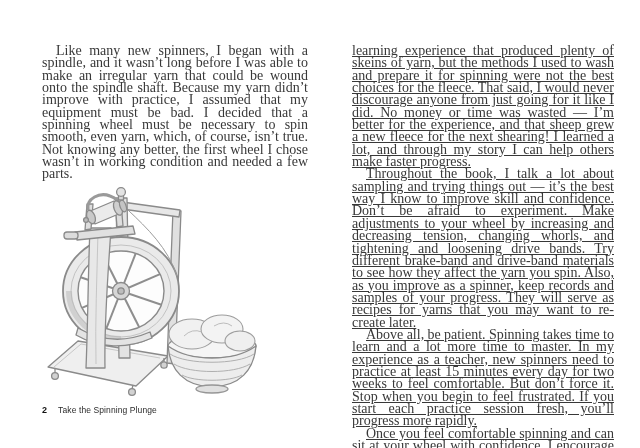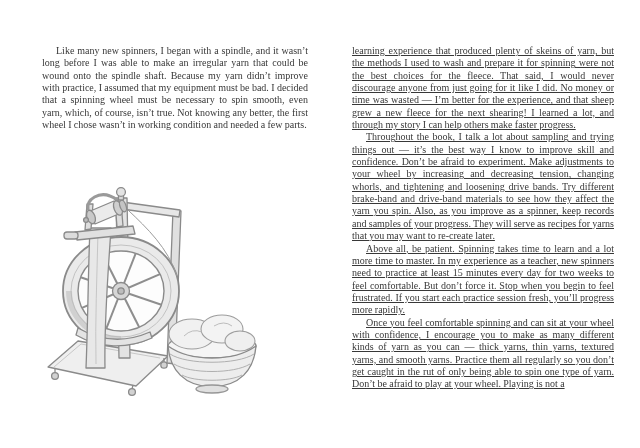--- a/index.html
+++ b/index.html
@@ -13,21 +13,21 @@
   .spread {
     position: relative;
     width: 640px;
     height: 448px;
     background: #ffffff;
   }
   .text-col {
     position: absolute;
     top: 45px;
     font-family: "Liberation Serif", "DejaVu Serif", serif;
-    font-size: 10px;
+    font-size: 14px;
     line-height: 12.35px;
     color: #383838;
     text-align: justify;
     word-spacing: -0.2px;
     hyphens: auto;
     -webkit-hyphens: auto;
   }
   .text-col-left  { left: 42px;  width: 266px; }
   .text-col-right { left: 352px; width: 262px; text-decoration: underline; }
   .text-col p { margin: 0; }
@@ -139,20 +139,23 @@
       <path d="M 172 140 Q 182 134 190 140" stroke="#b5b5b5" stroke-width="0.9"></path>
 
       <path d="M 126 160 C 140 170 156 172 170 172 C 184 172 200 170 214 160 C 212 184 198 200 170 201 C 142 200 128 184 126 160 Z" fill="#ededed"></path>
       <path d="M 128 168 C 145 179 195 179 212 168" stroke="#a8a8a8" stroke-width="0.9"></path>
       <path d="M 132 178 C 148 188 192 188 208 178" stroke="#a8a8a8" stroke-width="0.9"></path>
       <path d="M 140 189 C 152 196 188 196 200 189" stroke="#a8a8a8" stroke-width="0.9"></path>
       <ellipse cx="170" cy="203" rx="16" ry="4" fill="#e0e0e0" stroke="#969696"></ellipse>
     </g>
   </svg>
 
+  <div class="footer footer-left" style="color: rgb(43, 43, 43);">
+    <span class="pagenum">2</span><span class="running">Take the Spinning Plunge</span>
+  </div>
 
   <div class="text-col text-col-right" style="color: rgb(56, 56, 56);">
       <p class="">learning experience that produced plenty of skeins of yarn, but the methods I used to wash and prepare it for spinning were not the best choices for the fleece. That said, I would never discourage anyone from just going for it like I did. No money or time was wasted — I’m better for the experience, and that sheep grew a new fleece for the next shearing! I learned a lot, and through my story I can help others make faster progress.</p>
       <p class="indent">Throughout the book, I talk a lot about sampling and trying things out — it’s the best way I know to improve skill and confidence. Don’t be afraid to experiment. Make adjustments to your wheel by increasing and decreasing tension, changing whorls, and tightening and loosening drive bands. Try different brake-band and drive-band materials to see how they affect the yarn you spin. Also, as you improve as a spinner, keep records and samples of your progress. They will serve as recipes for yarns that you may want to re-create later.</p>
       <p class="indent">Above all, be patient. Spinning takes time to learn and a lot more time to master. In my experience as a teacher, new spinners need to practice at least 15 minutes every day for two weeks to feel comfortable. But don’t force it. Stop when you begin to feel frustrated. If you start each practice session fresh, you’ll progress more rapidly.</p>
       <p class="indent">Once you feel comfortable spinning and can sit at your wheel with confidence, I encourage you to make as many different kinds of yarn as you can — thick yarns, thin yarns, textured yarns, and smooth yarns. Practice them all regularly so you don’t get caught in the rut of only being able to spin one type of yarn. Don’t be afraid to play at your wheel. Playing is not a</p>
     </div>
 
 
 </div>

